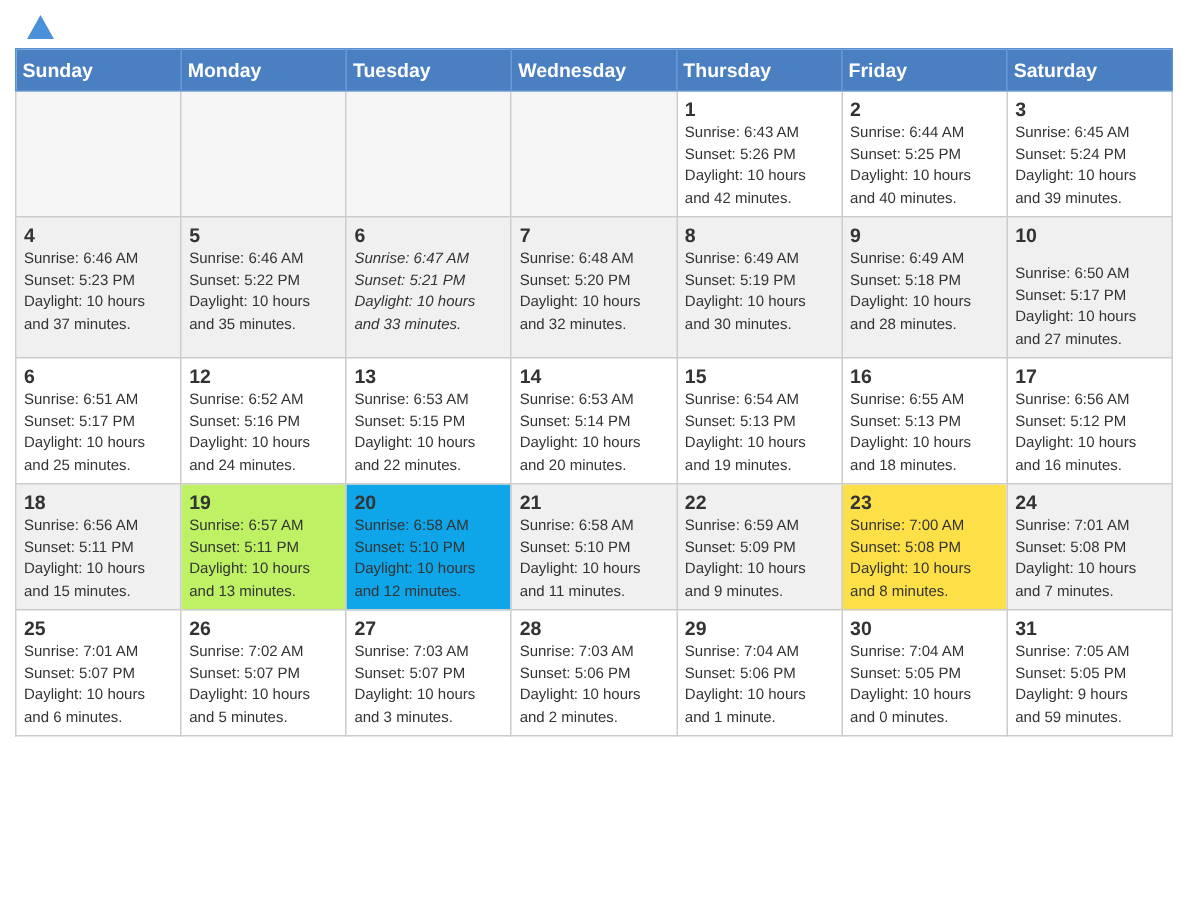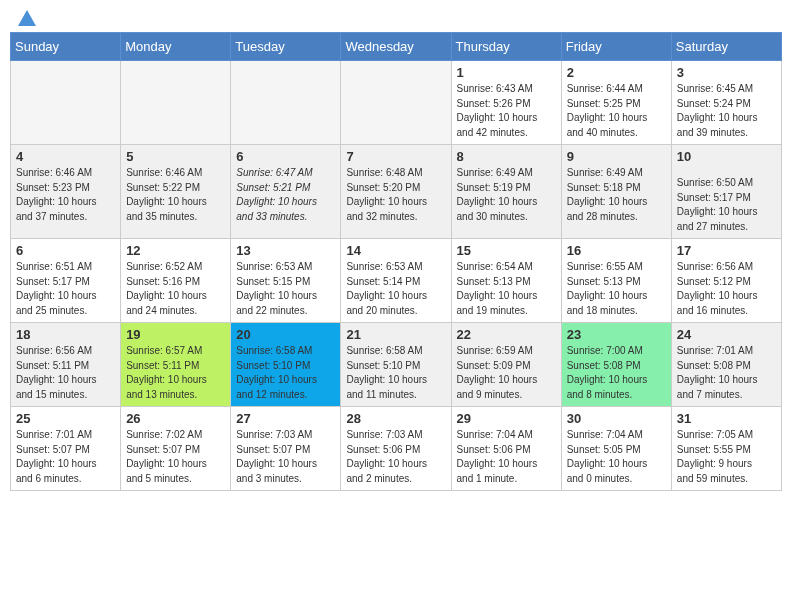--- a/index.html
+++ b/index.html
@@ -46,21 +46,21 @@
     }
     .calendar {
       width: 100%;
       border-collapse: collapse;
       border: 1px solid #ccc;
     }
     .calendar th {
       background-color: #4a7fc1;
       color: #fff;
       font-size: 13px;
-      font-weight: normal;
+      font-weight: bold;
       padding: 6px 4px;
       text-align: left;
       border: 1px solid #5a8fd1;
     }
     .calendar td {
       border: 1px solid #ccc;
       vertical-align: top;
       padding: 4px 5px;
       font-size: 11px;
       color: #333;
@@ -278,21 +278,21 @@
 Daylight: 10 hours
 and 11 minutes.</div>
         </td>
         <td style="background: rgb(240, 240, 240);">
           <span class="day-number">22</span>
           <div class="day-info" style="white-space: pre-line;">Sunrise: 6:59 AM
 Sunset: 5:09 PM
 Daylight: 10 hours
 and 9 minutes.</div>
         </td>
-        <td style="background: #86efac; margin-left: 35px;">
+        <td style="background: #fde047; margin-left: 35px;">
           <span class="day-number">23</span>
           <div class="day-info" style="white-space: pre-line;">Sunrise: 7:00 AM
 Sunset: 5:08 PM
 Daylight: 10 hours
 and 8 minutes.</div>
         </td>
         <td style="background: rgb(240, 240, 240);">
           <span class="day-number">24</span>
           <div class="day-info" style="white-space: pre-line;">Sunrise: 7:01 AM
 Sunset: 5:08 PM
@@ -339,19 +339,19 @@
         <td style="background: rgb(255, 255, 255);">
           <span class="day-number">30</span>
           <div class="day-info" style="white-space: pre-line;">Sunrise: 7:04 AM
 Sunset: 5:05 PM
 Daylight: 10 hours
 and 0 minutes.</div>
         </td>
         <td style="background: rgb(255, 255, 255);">
           <span class="day-number">31</span>
           <div class="day-info" style="white-space: pre-line;">Sunrise: 7:05 AM
-Sunset: 5:55 PM
+Sunset: 5:05 PM
 Daylight: 9 hours
 and 59 minutes.</div>
         </td>
       </tr>
     </tbody>
 </table>
 
 </body></html>

